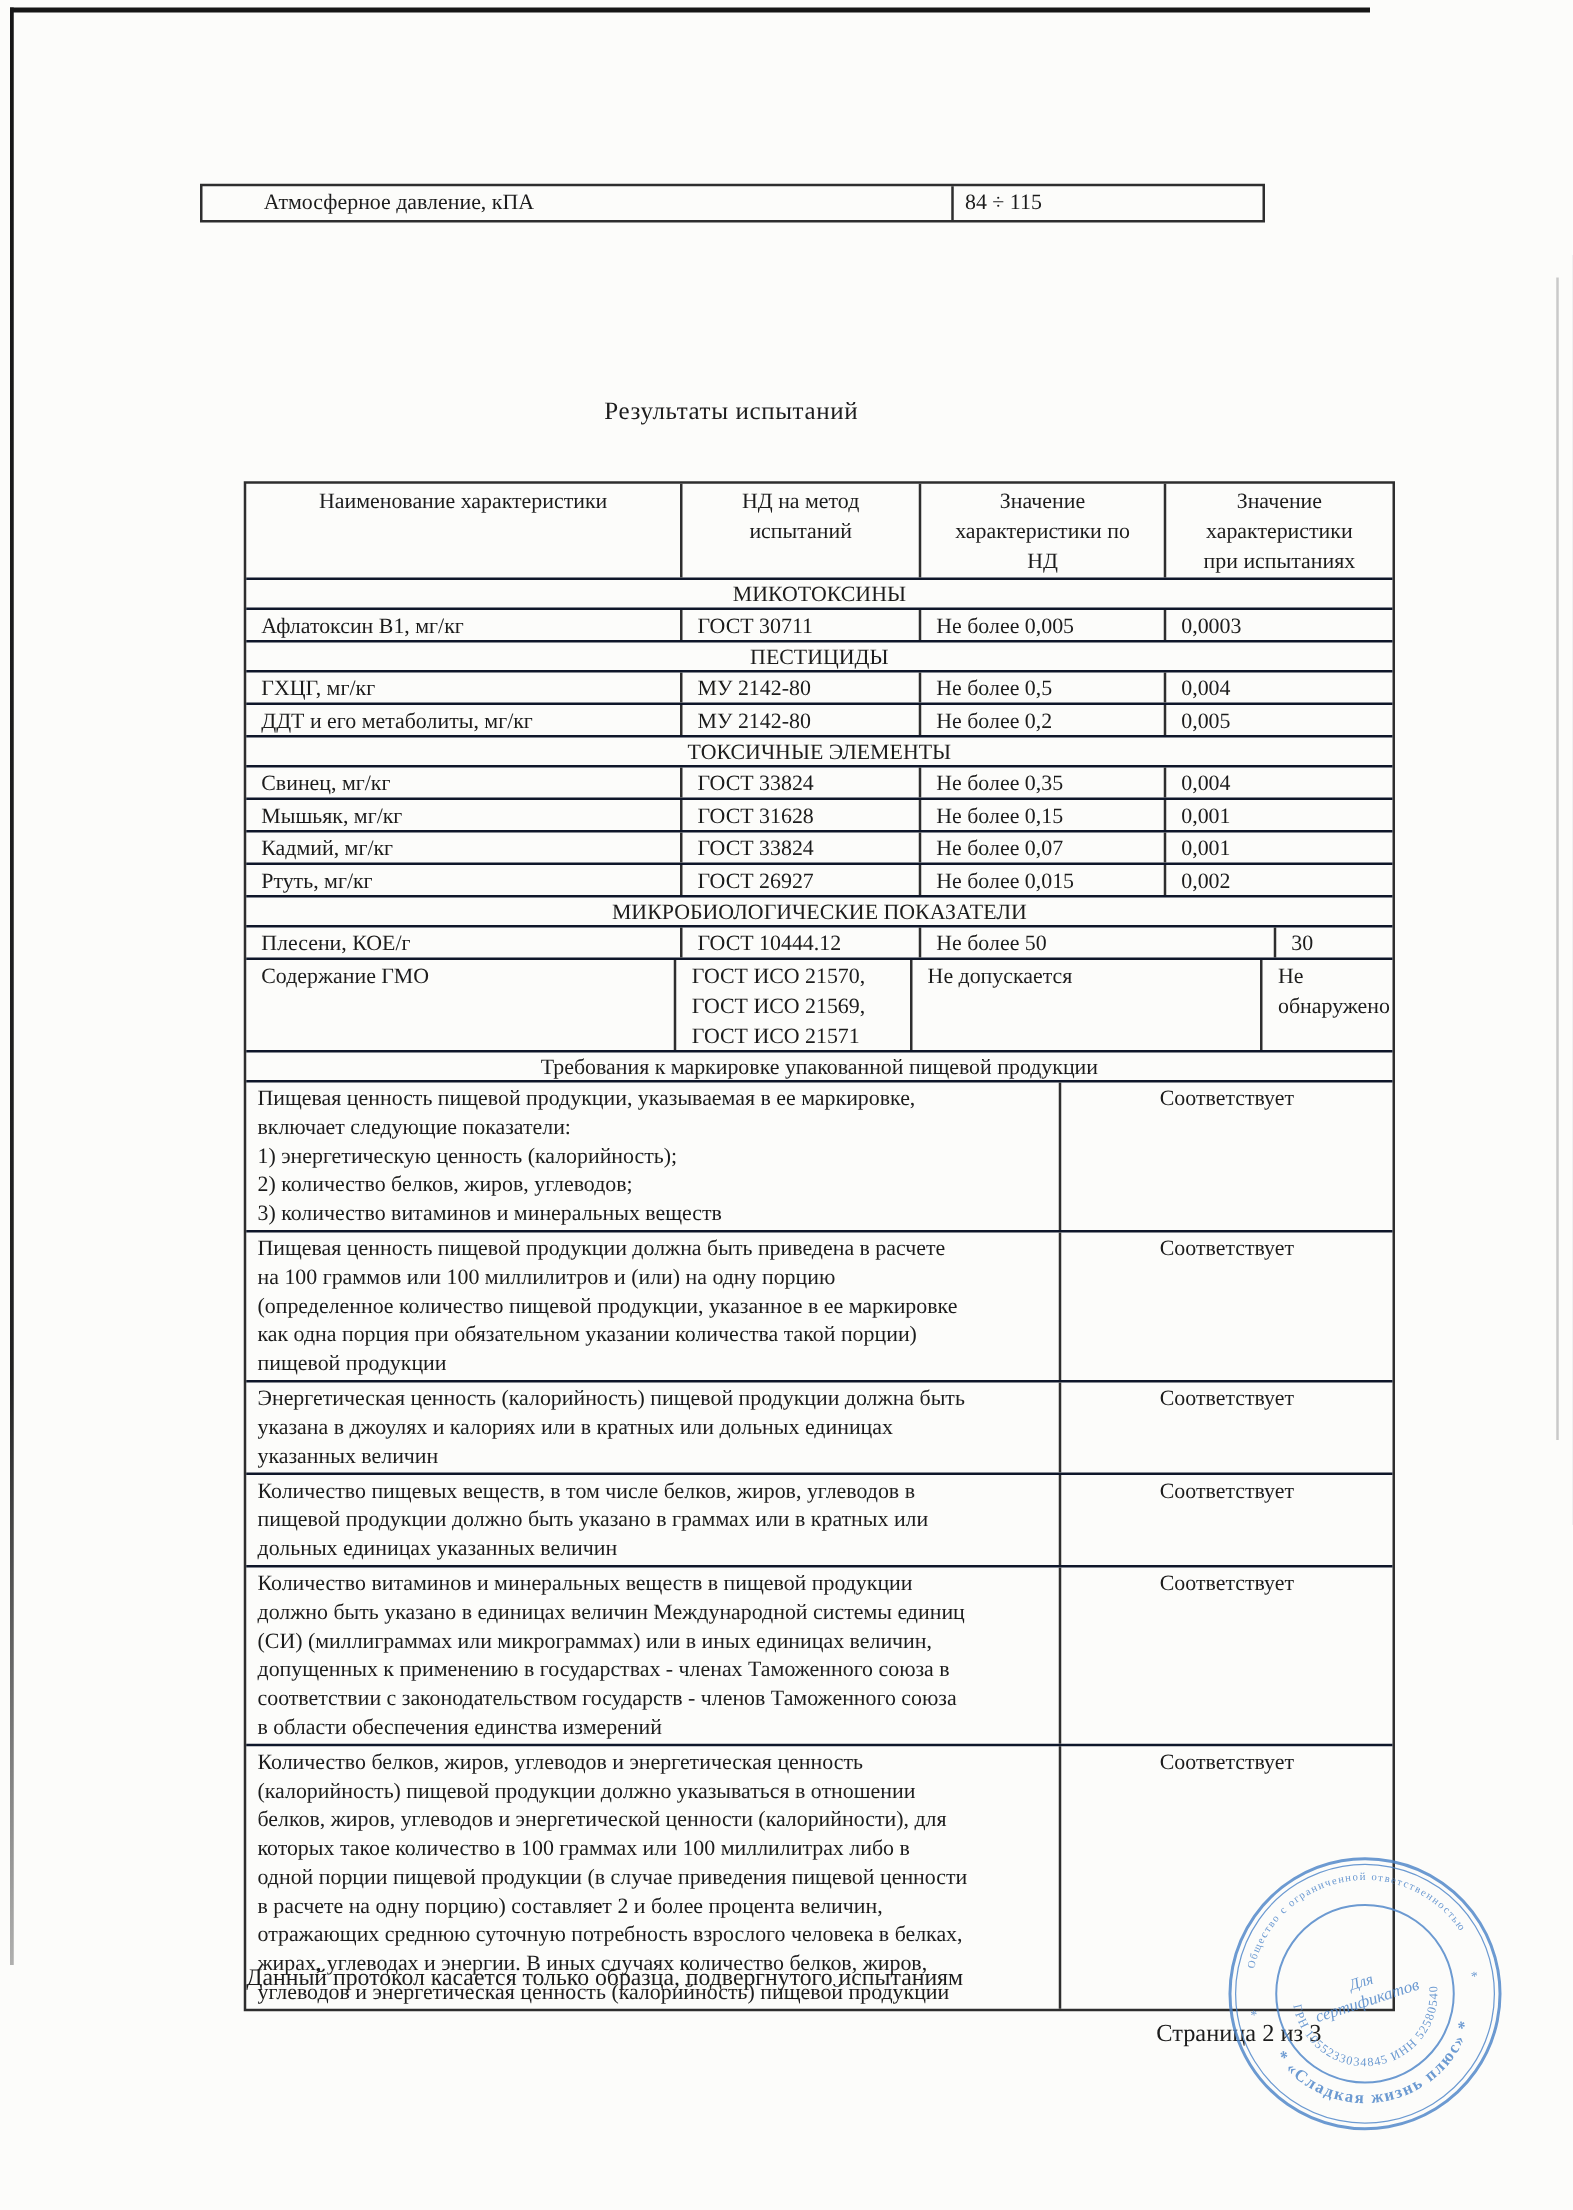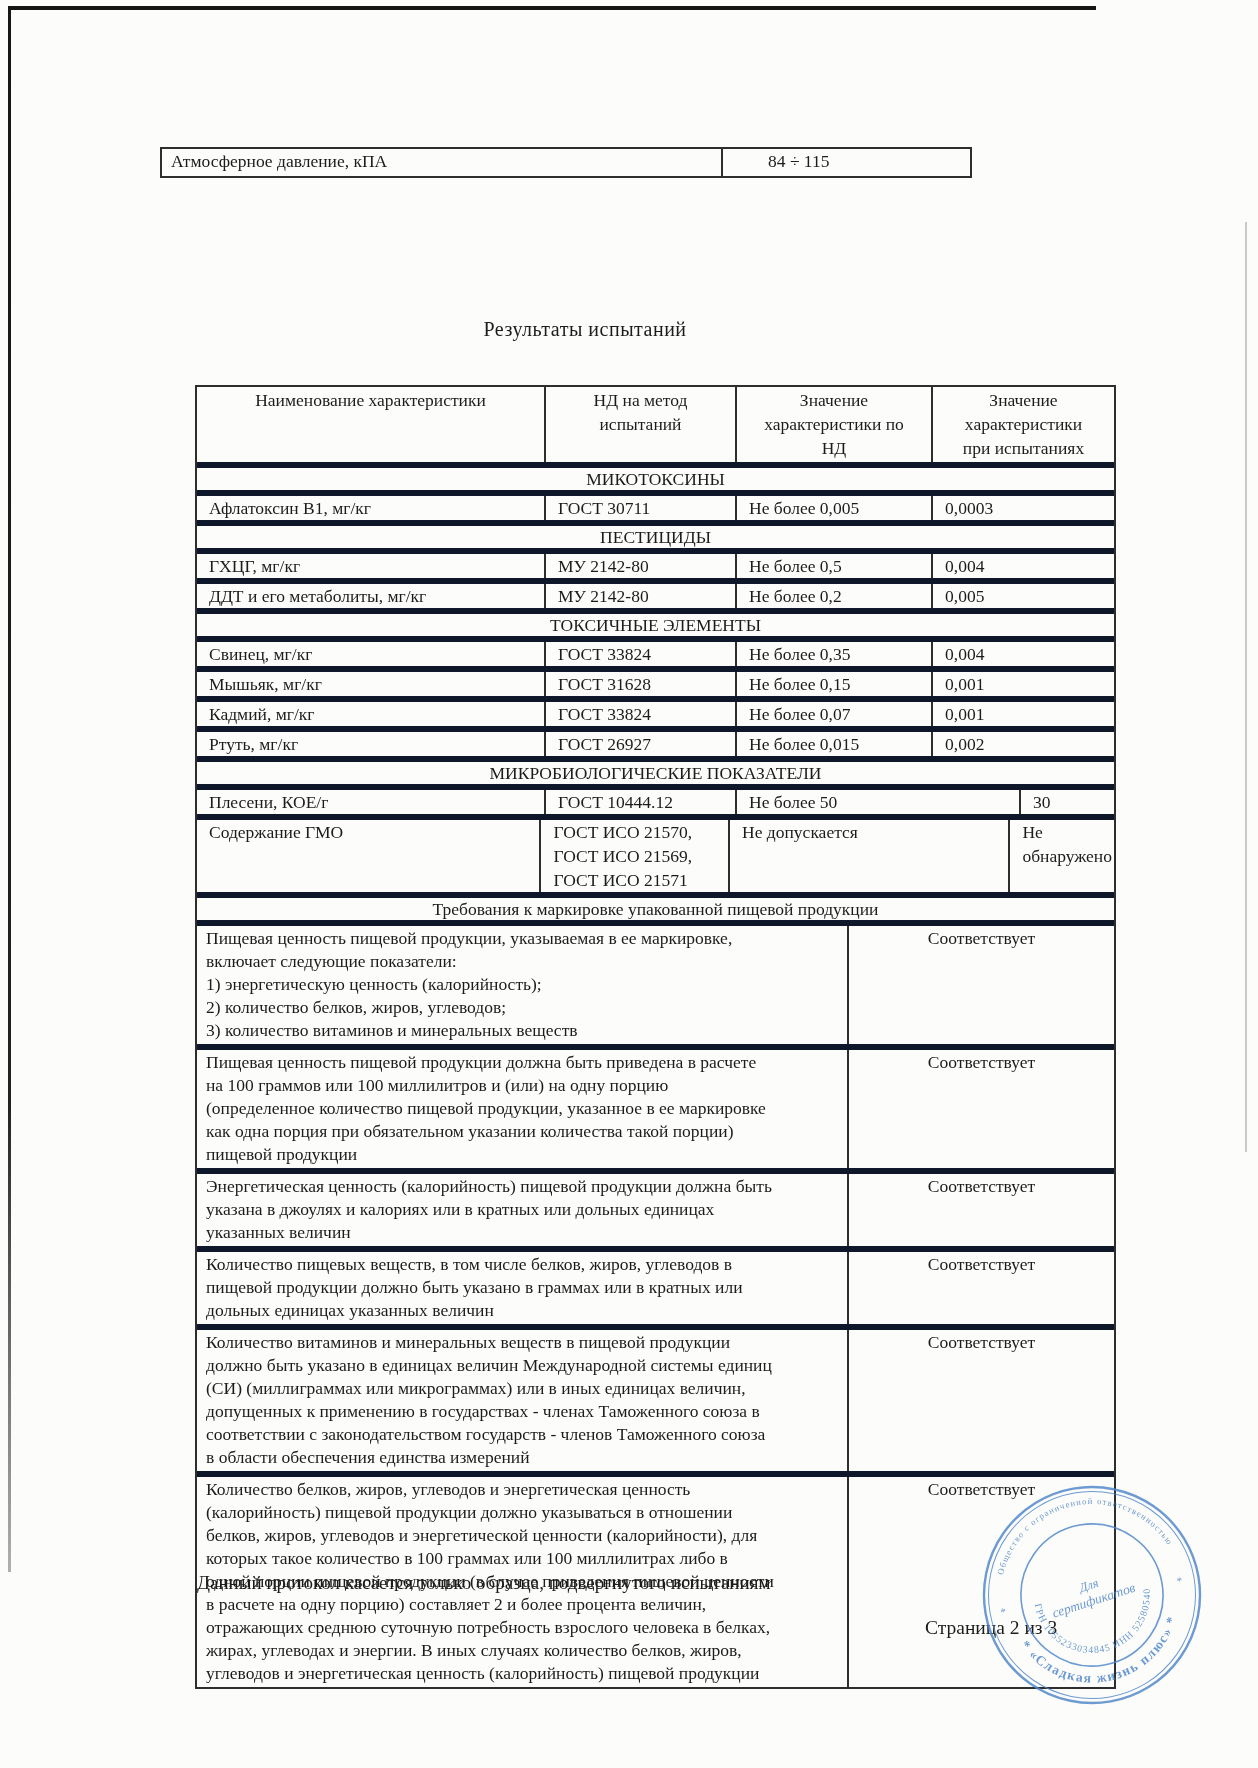--- a/index.html
+++ b/index.html
@@ -12,32 +12,32 @@
     overflow:hidden;
   }
   
   .scan-top{position:absolute;left:8px;top:6px;width:1088px;height:4px;background:#161616;}
   .scan-left{position:absolute;left:8px;top:6px;width:3px;height:1566px;
     background:linear-gradient(#161616 0%,#222 70%,rgba(34,34,34,.35) 100%);}
   .scan-right{position:absolute;left:1245px;top:222px;width:2px;height:930px;background:#c9c9c9;}
 
   
   .pressure{position:absolute;left:160px;top:147px;width:808px;height:27px;
-    border:2px solid #2e2e2e;display:flex;font-size:17.5px;}
+    border:2px solid #2e2e2e;display:flex;font-size:17.5px;padding-left:40px;}
   .pressure .pcell{padding:1px 0 0 9px;line-height:23px;}
   .pressure .plabel{width:550px;border-right:2px solid #2e2e2e;}
-  .pressure .pvalue{flex:1;margin-left:36px;}
+  .pressure .pvalue{flex:1;}
 
   .title{position:absolute;left:0;top:318px;width:1170px;text-align:center;
     font-size:20px;letter-spacing:.5px;}
 
   
   .rtable{position:absolute;left:195px;top:385px;width:917px;
     border:2px solid #2e2e2e;font-size:17.5px;}
-  .row{display:flex;border-top:6px solid #0f172a;}
+  .row{display:flex;border-top:2px solid #0f172a;}
   .row:first-child{border-top:none;}
   .cell{white-space:pre-line;box-sizing:border-box;border-left:2px solid #2e2e2e;}
   .cell:first-child{border-left:none;}
   .hc{line-height:24px;text-align:center;padding:1px 4px 2px 4px;}
   .c0{width:347px;}.c1{width:191px;}.c2{width:196px;}.c3{flex:1;}
   .micro .c2{width:284px;}
   .section-row{display:block;}
   .section-cell{text-align:center;line-height:22px;border-left:none;}
   .dc{line-height:24px;padding:0 2px 0 12px;}
   .mleft{width:650px;line-height:23px;padding:1px 6px 2px 9px;}

